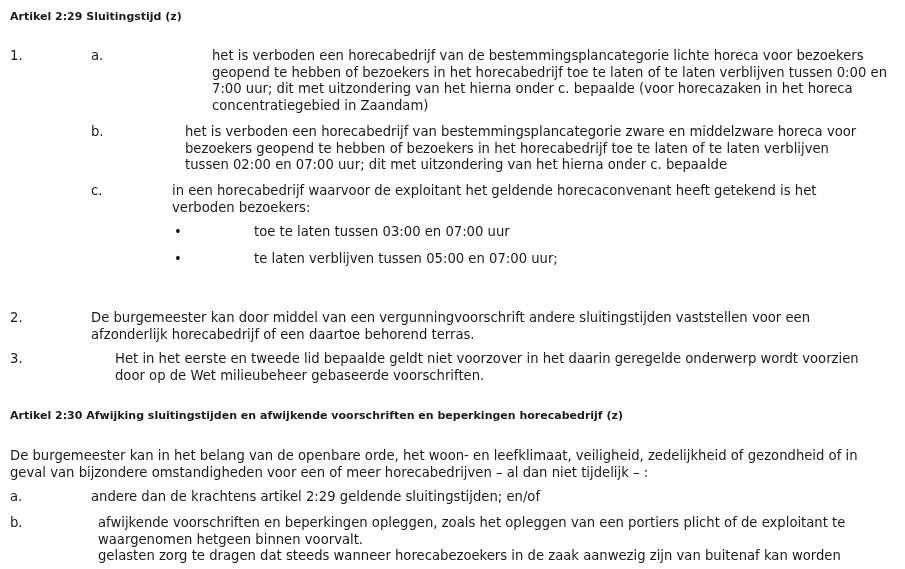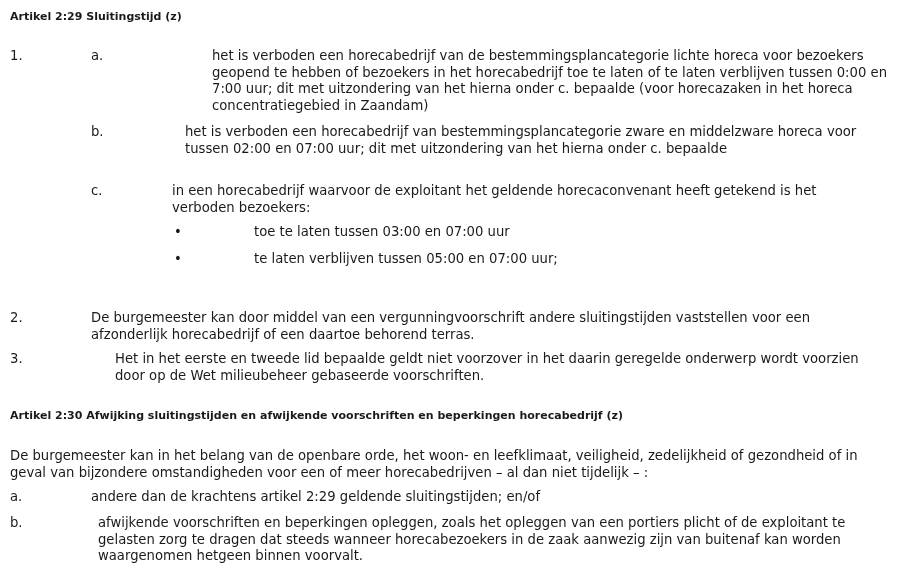--- a/index.html
+++ b/index.html
@@ -23,20 +23,21 @@
 <div class="abs block" style="left:172px; top:48px;margin-left:40px;">
   <div>het is verboden een horecabedrijf van de bestemmingsplancategorie lichte horeca voor bezoekers</div>
   <div>geopend te hebben of bezoekers in het horecabedrijf toe te laten of te laten verblijven tussen 0:00 en</div>
   <div>7:00 uur; dit met uitzondering van het hierna onder c. bepaalde (voor horecazaken in het horeca</div>
   <div>concentratiegebied in Zaandam)</div>
 </div>
 
 <div class="abs txt" style="left:91px; top:124px;">b.</div>
 <div class="abs block" style="left:185px; top:124px;">
   <div>het is verboden een horecabedrijf van bestemmingsplancategorie zware en middelzware horeca voor</div>
+  <div>bezoekers geopend te hebben of bezoekers in het horecabedrijf toe te laten of te laten verblijven</div>
   <div>tussen 02:00 en 07:00 uur; dit met uitzondering van het hierna onder c. bepaalde</div>
 </div>
 
 <div class="abs txt" style="left:91px; top:183px;">c.</div>
 <div class="abs block" style="left:172px; top:183px;">
   <div>in een horecabedrijf waarvoor de exploitant het geldende horecaconvenant heeft getekend is het</div>
   <div>verboden bezoekers:</div>
 </div>
 
 <div class="abs txt" style="left:174px; top:224px;">•</div>
@@ -64,15 +65,15 @@
 </div>
 
 <div class="abs txt" style="left:10px; top:489px;">a.</div>
 <div class="abs block" style="left:91px; top:489px;">
   <div>andere dan de krachtens artikel 2:29 geldende sluitingstijden; en/of</div>
 </div>
 
 <div class="abs txt" style="left:10px; top:515px;">b.</div>
 <div class="abs block" style="left:98px; top:515px;">
   <div>afwijkende voorschriften en beperkingen opleggen, zoals het opleggen van een portiers plicht of de exploitant te</div>
+  <div>waargenomen hetgeen binnen voorvalt.</div>
   <div>gelasten zorg te dragen dat steeds wanneer horecabezoekers in de zaak aanwezig zijn van buitenaf kan worden</div>
-  <div>waargenomen hetgeen binnen voorvalt.</div>
 </div>
 
 </body></html>

